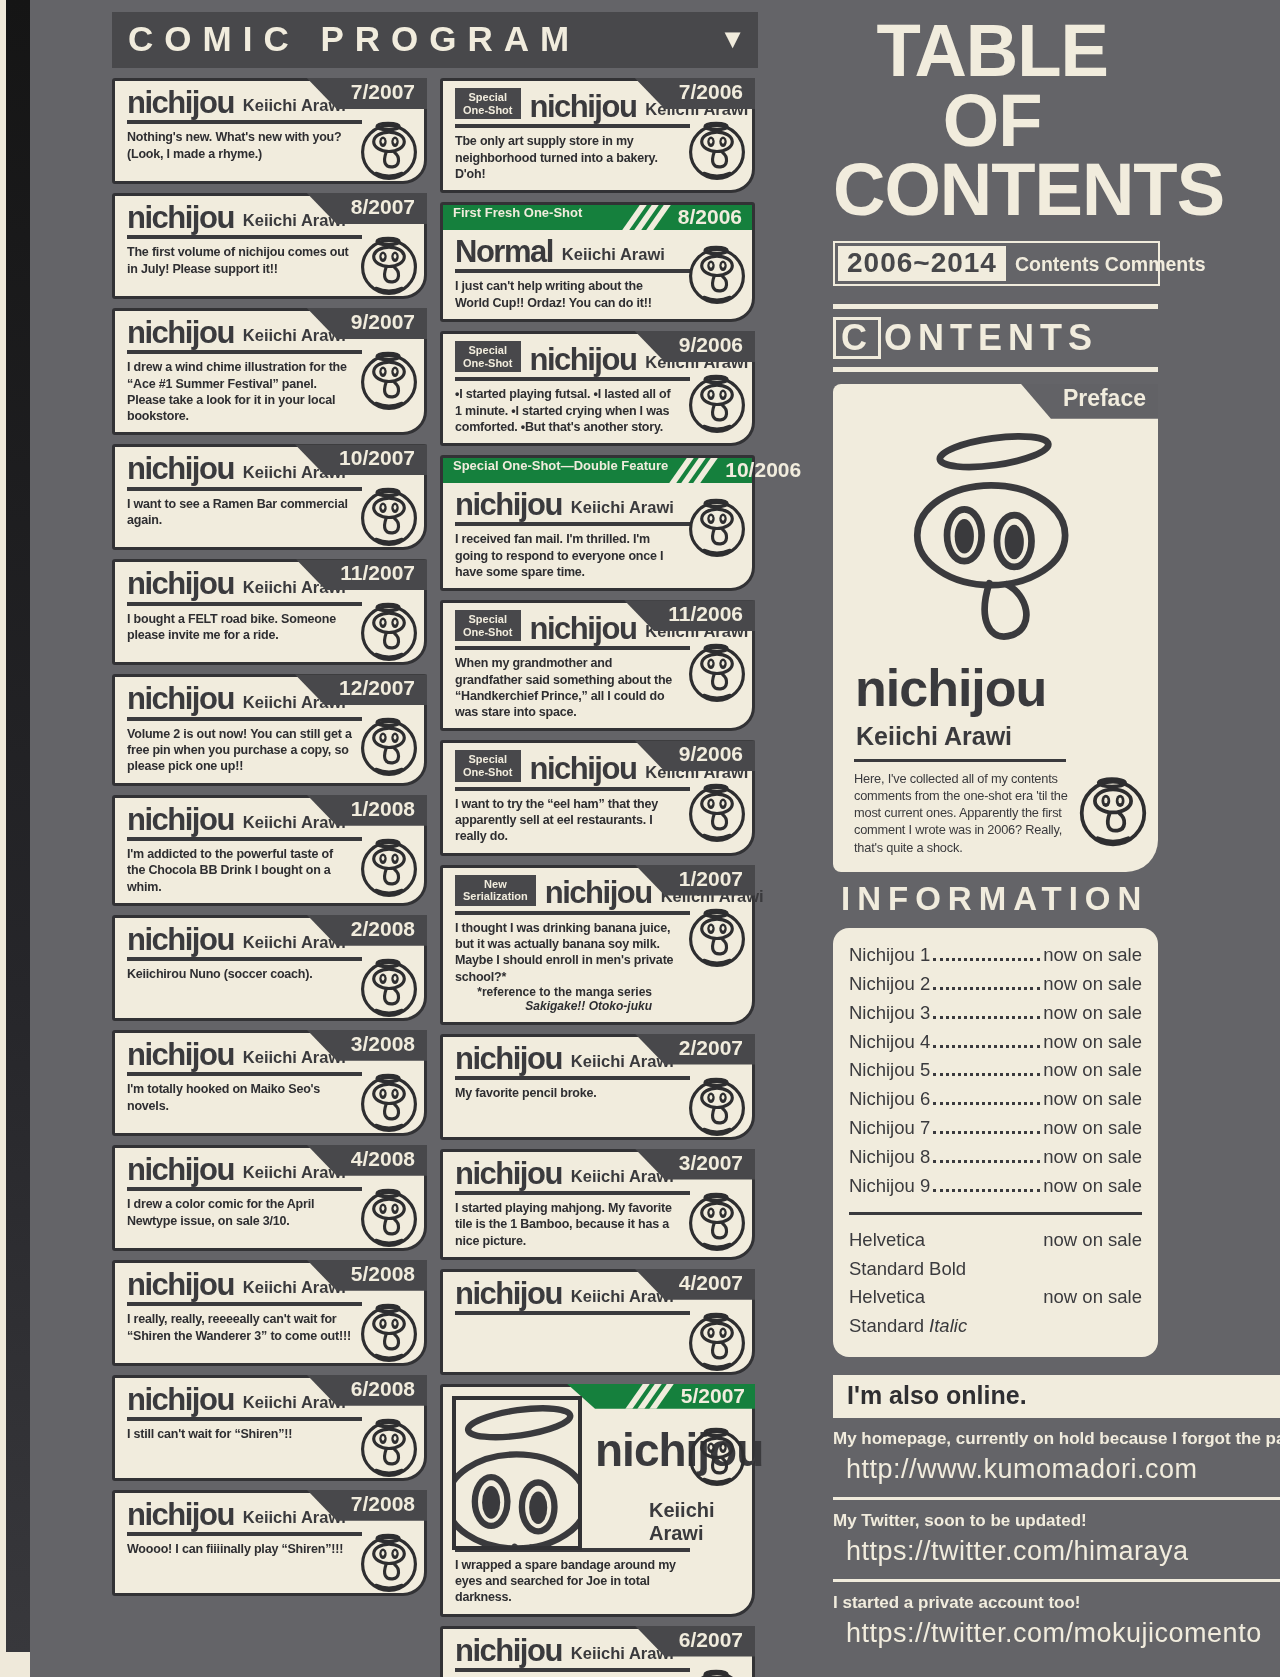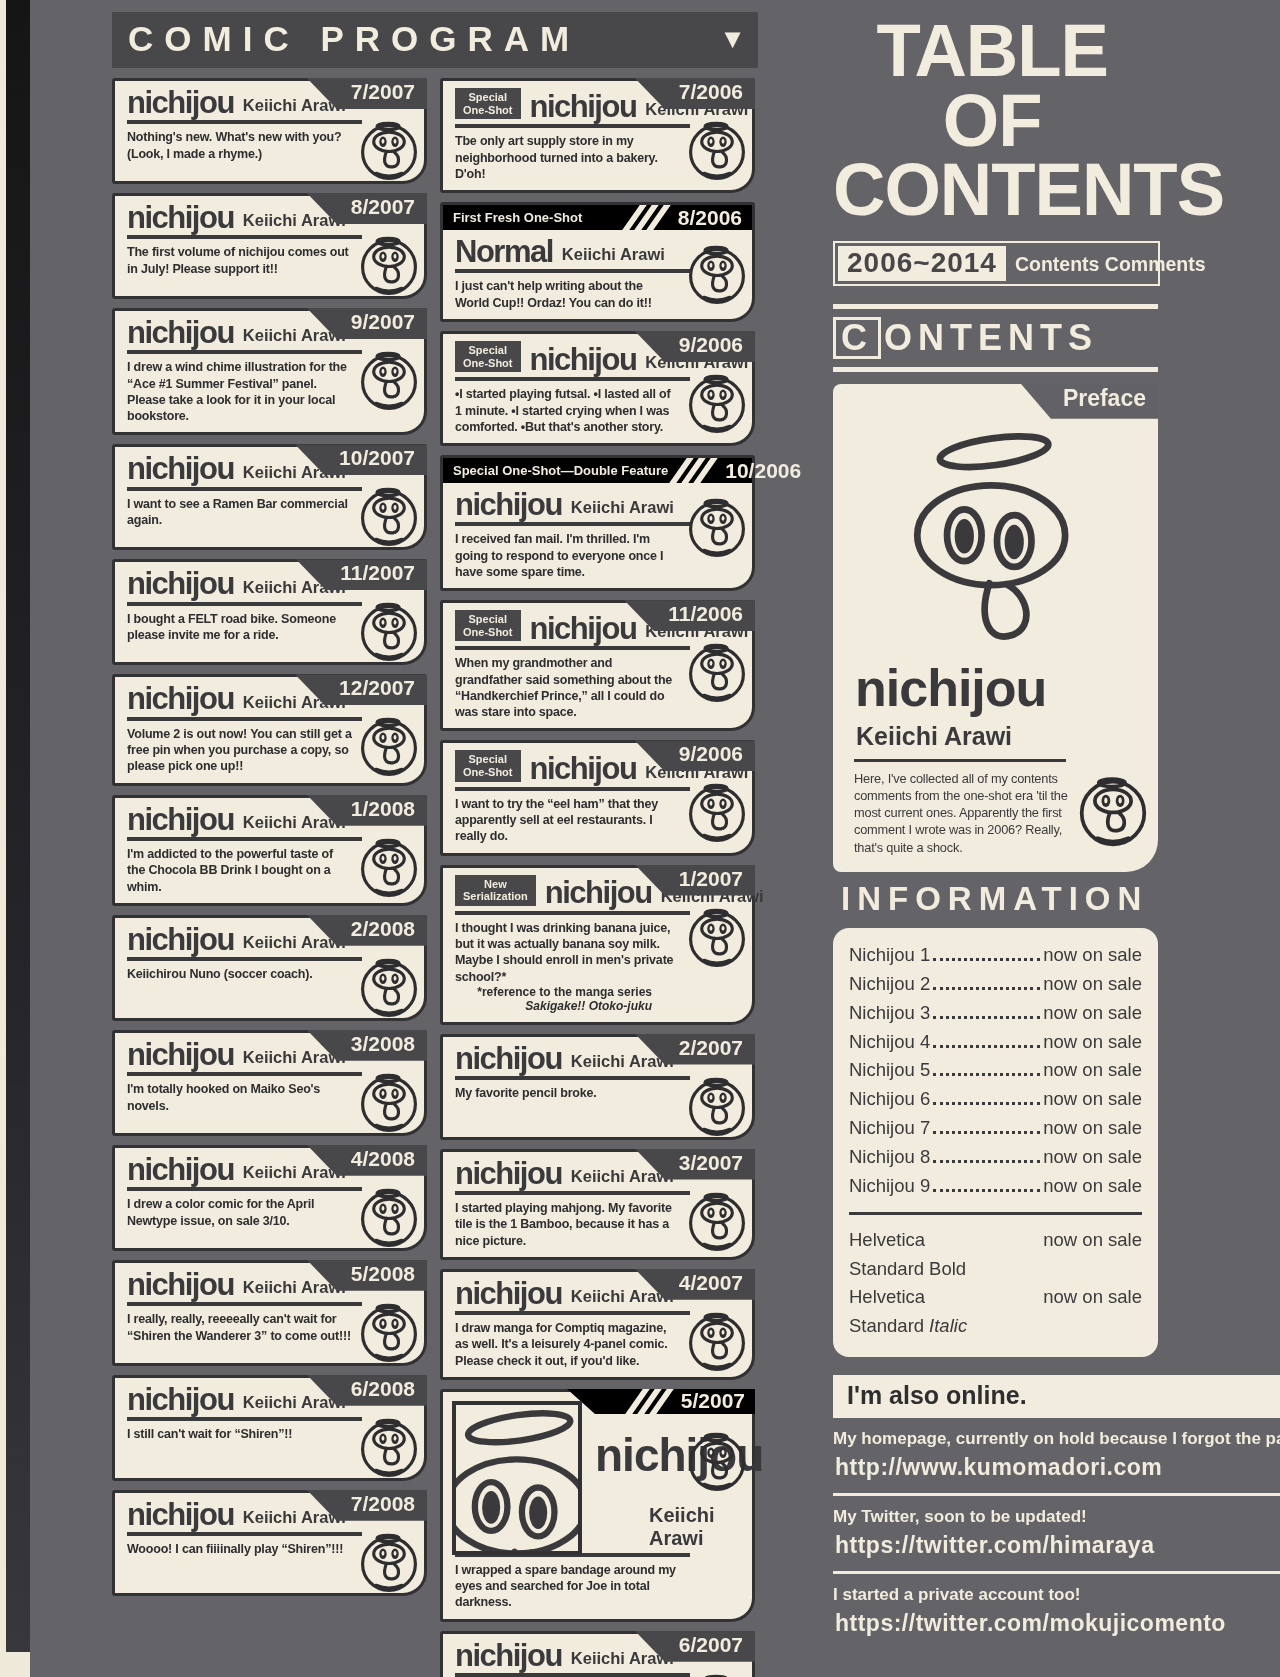--- a/index.html
+++ b/index.html
@@ -37,21 +37,21 @@
          line-height:1.15;padding:3px 8px;margin-bottom:2px;white-space:nowrap;}
   .crule{height:4px;background:#3a3a3d;margin:3px 62px 5px 12px;}
   .cbody{padding:0 72px 0 12px;font-size:12.5px;font-weight:bold;color:#2e2e31;
          line-height:1.3;white-space:pre-line;letter-spacing:-0.2px;}
   .cfoot{padding:0 100px 0 12px;font-size:12px;font-weight:bold;color:#2e2e31;
          text-align:right;line-height:1.2;}
   .cfoot em{display:block;}
   .micon{position:absolute;right:4px;top:33px;width:62px;height:76px;}
   .micon svg{width:100%;height:100%;}
 
-  .cbanner{display:flex;align-items:center;background:#000000;height:25px;color:#f1ecdd;}
+  .cbanner{display:flex;align-items:flex-start;background:#15803d;height:25px;color:#f1ecdd;}
   .blabel{font-size:13px;font-weight:bold;padding:0 10px;white-space:nowrap;}
   .stripes{display:flex;gap:5px;margin-left:auto;margin-right:16px;}
   .stripes i{width:7px;height:25px;background:#f1ecdd;transform:skewX(-35deg);}
   .bdate{font-size:21px;font-weight:bold;padding-right:10px;}
 
   .card.big{min-height:226px;}
   .big .cbanner{position:absolute;top:-3px;right:-3px;left:124px;
                 clip-path:polygon(0 0,100% 0,100% 100%,28px 100%);}
   .illus{position:absolute;left:9px;top:9px;width:122px;height:146px;
          border:4px solid #323235;background:#f1ecdd;overflow:hidden;}
@@ -97,21 +97,21 @@
   .ival{white-space:nowrap;}
   .idiv{height:3px;background:#3a3a3d;margin:11px 0;}
   .styled.italic{font-style:italic;}
   .irow .ilabel .styled{margin-left:5px;}
 
   .online{width:447px;}
   .online-h{background:#f1ecdd;color:#2e2e31;font-size:25px;font-weight:bold;
             padding:6px 14px 8px;box-sizing:border-box;width:100%;white-space:nowrap;}
   .oentry{margin-top:11px;}
   .onote{font-size:17px;font-weight:bold;white-space:nowrap;overflow:hidden;}
-  .ourl{font-size:23px;font-weight:bold;letter-spacing:.5px;margin:5px 2px 12px;white-space:nowrap;}
+  .ourl{font-size:27px;font-weight:normal;letter-spacing:.5px;margin:5px 13px 12px;white-space:nowrap;}
   .orule{height:3px;background:#f1ecdd;margin:2px 0 2px;}
 </style>
 </head>
 <body>
 
 <div class="edge"></div>
 <div class="spine"></div>
 <div class="spine-foot"></div>
 
 <div id="main">
@@ -733,21 +733,20 @@
               </g>
             </svg></span>
         </article>
         <article class="card">
           <div class="datetab">4/2007</div>
           <div class="titlerow">
             <span class="ctitle">nichijou</span>
             <span class="cauthor">Keiichi Arawi</span>
           </div>
           <div class="crule"></div>
-          <div class="cbody">I draw manga for Comptiq magazine, as well. It's a leisurely 4-panel comic. Please check it out, if you'd like.</div>
           <span class="micon"><svg viewBox="0 0 64 82" xmlns="http://www.w3.org/2000/svg">
               <g fill="none" stroke="#2e2e30" stroke-width="3.4" stroke-linecap="round">
                 <circle cx="32" cy="41" r="28.5"></circle>
                 <ellipse cx="31" cy="13.5" rx="12" ry="3.4"></ellipse>
                 <ellipse cx="32" cy="30" rx="16.5" ry="10.5"></ellipse>
                 <path d="M29 41 C25 52 28 58 36 57 C44 56 44 46 38 41.5"></path>
                 <path d="M18 64 Q32 70 46 64"></path>
               </g>
               <g fill="#2e2e30">
                 <ellipse cx="25.5" cy="30" rx="4" ry="5.6"></ellipse>

